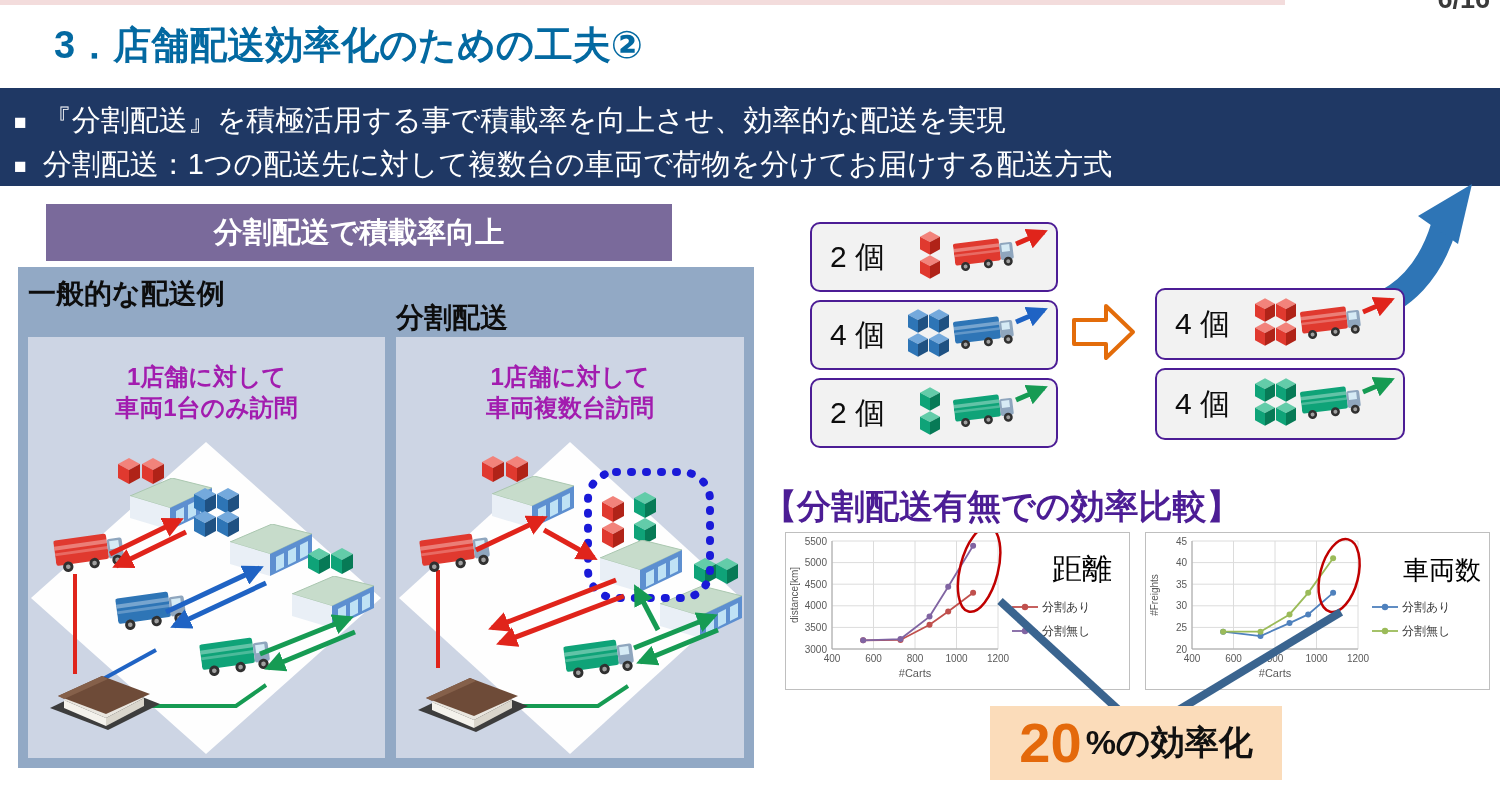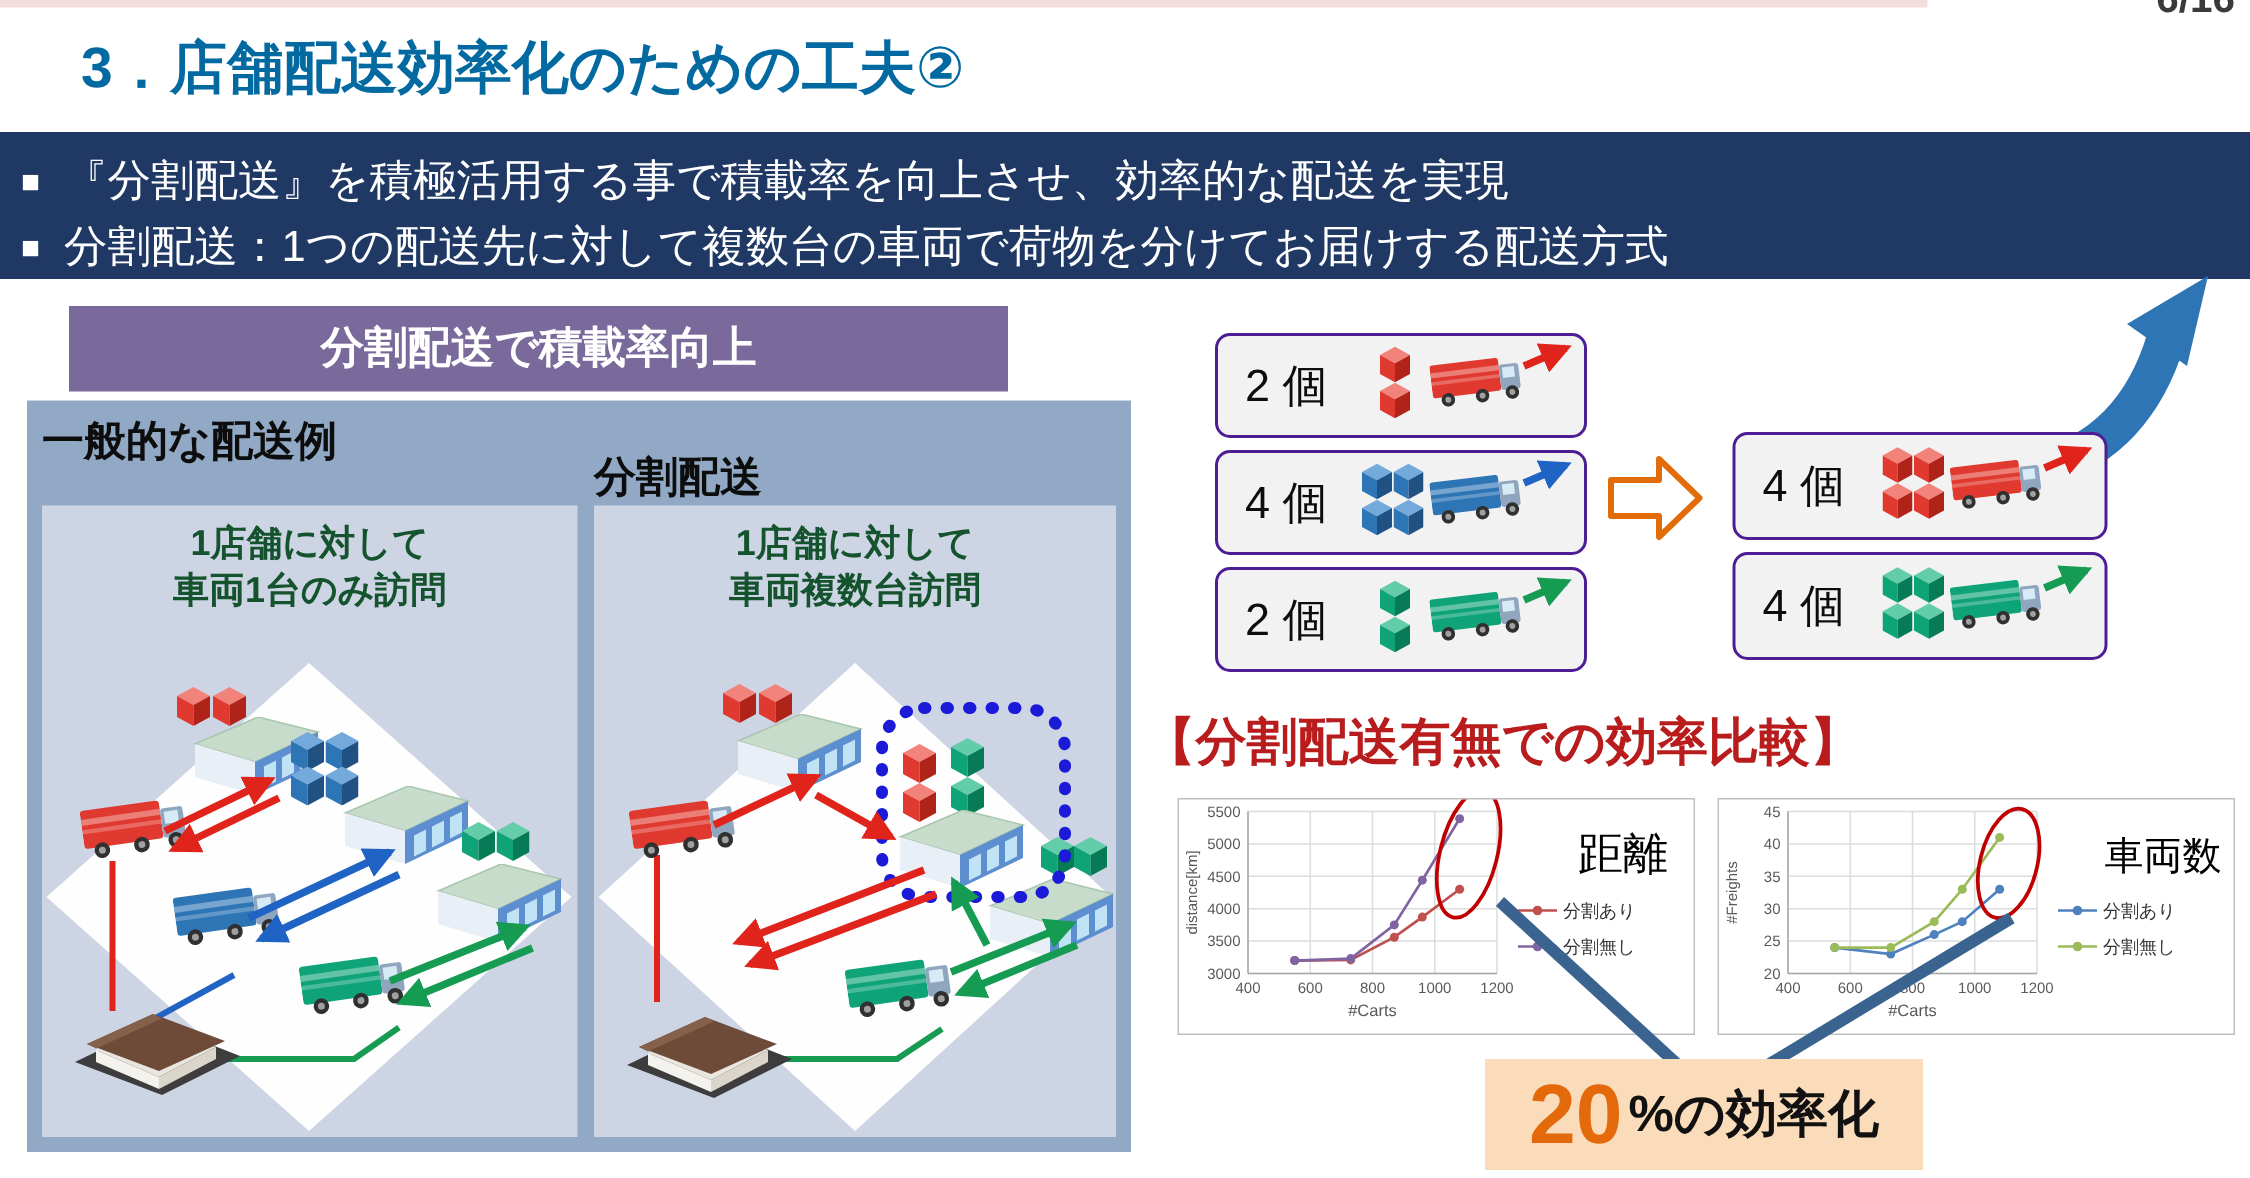--- a/index.html
+++ b/index.html
@@ -15,35 +15,35 @@
   .bullet.b2{top:57px;}
   .purple-header{position:absolute;left:46px;top:204px;width:626px;height:57px;background:#7A6A9B;
                  color:#fff;font-size:29px;font-weight:bold;text-align:center;line-height:57px;}
   .compare-panel{position:absolute;left:18px;top:267px;width:736px;height:501px;background:#92A9C5;}
   .col-head{position:absolute;top:8px;font-size:28px;font-weight:bold;color:#0d0d0d;text-align:left;}
   .col-head.left{left:10px;width:357px;}
   .col-head.right{left:378px;width:348px;margin-top:24px;}
   .inner-panel{position:absolute;top:70px;height:421px;background:#CDD5E4;}
   .inner-panel.pleft{left:10px;width:357px;}
   .inner-panel.pright{left:378px;width:348px;}
-  .inner-caption{padding-top:10px;text-align:center;font-size:24px;font-weight:bold;color:#14532d;line-height:31px;}
+  .inner-caption{padding-top:24px;text-align:center;font-size:24px;font-weight:bold;color:#a21caf;line-height:31px;}
   .scene{position:absolute;left:0;bottom:2px;}
   .cargo-box{position:absolute;background:#F2F2F2;border:2px solid #4c1d95;border-radius:10px;
              display:flex;align-items:center;padding-left:18px;box-sizing:border-box;}
   .cargo-box .count{font-size:30px;color:#0d0d0d;}
   .cargo-box svg{margin-left:auto;margin-right:4px;}
   .bx1{left:810px;top:222px;width:248px;height:70px;}
   .bx2{left:810px;top:300px;width:248px;height:70px;}
   .bx3{left:810px;top:378px;width:248px;height:70px;}
   .ax1{left:1155px;top:288px;width:250px;height:72px;}
   .ax2{left:1155px;top:368px;width:250px;height:72px;}
   .orange-arrow{position:absolute;left:1072px;top:303px;}
   .uplift-label{position:absolute;left:1178px;top:226px;font-size:33px;font-weight:bold;color:#1F6FC0;}
   .uplift-arrow{position:absolute;left:1344px;top:184px;}
-  .comparison-heading{position:absolute;left:763px;top:472px;font-size:34px;font-weight:bold;color:#b91c1c;}
+  .comparison-heading{position:absolute;left:763px;top:484px;font-size:34px;font-weight:bold;color:#4c1d95;}
   .chart-panel{position:absolute;top:532px;width:345px;height:158px;background:#fff;border:1px solid #BFBFBF;box-sizing:border-box;}
   .chart0{left:785px;}
   .chart1{left:1145px;}
   .connectors{position:absolute;left:0;top:0;pointer-events:none;}
   .callout{position:absolute;left:990px;top:706px;width:292px;height:74px;background:#FBDCBA;
            display:flex;align-items:center;justify-content:center;}
   .callout .big{font-size:56px;font-weight:bold;color:#E4690B;margin-right:4px;line-height:1;}
   .callout .rest{font-size:34px;color:#111;font-weight:600;}
   .defs-holder{position:absolute;width:0;height:0;overflow:hidden;}
 </style>

